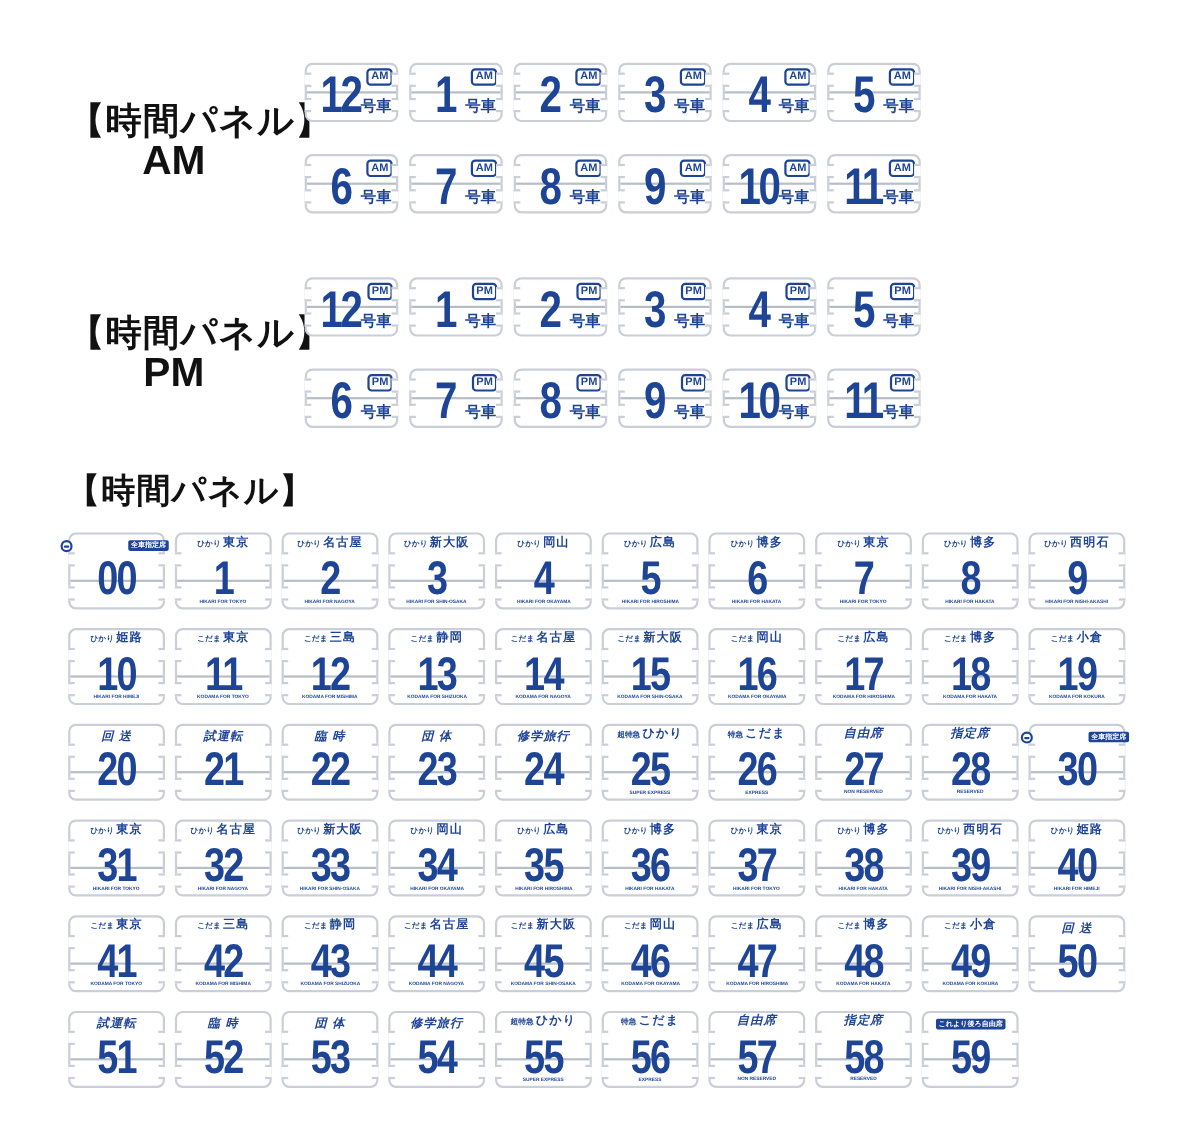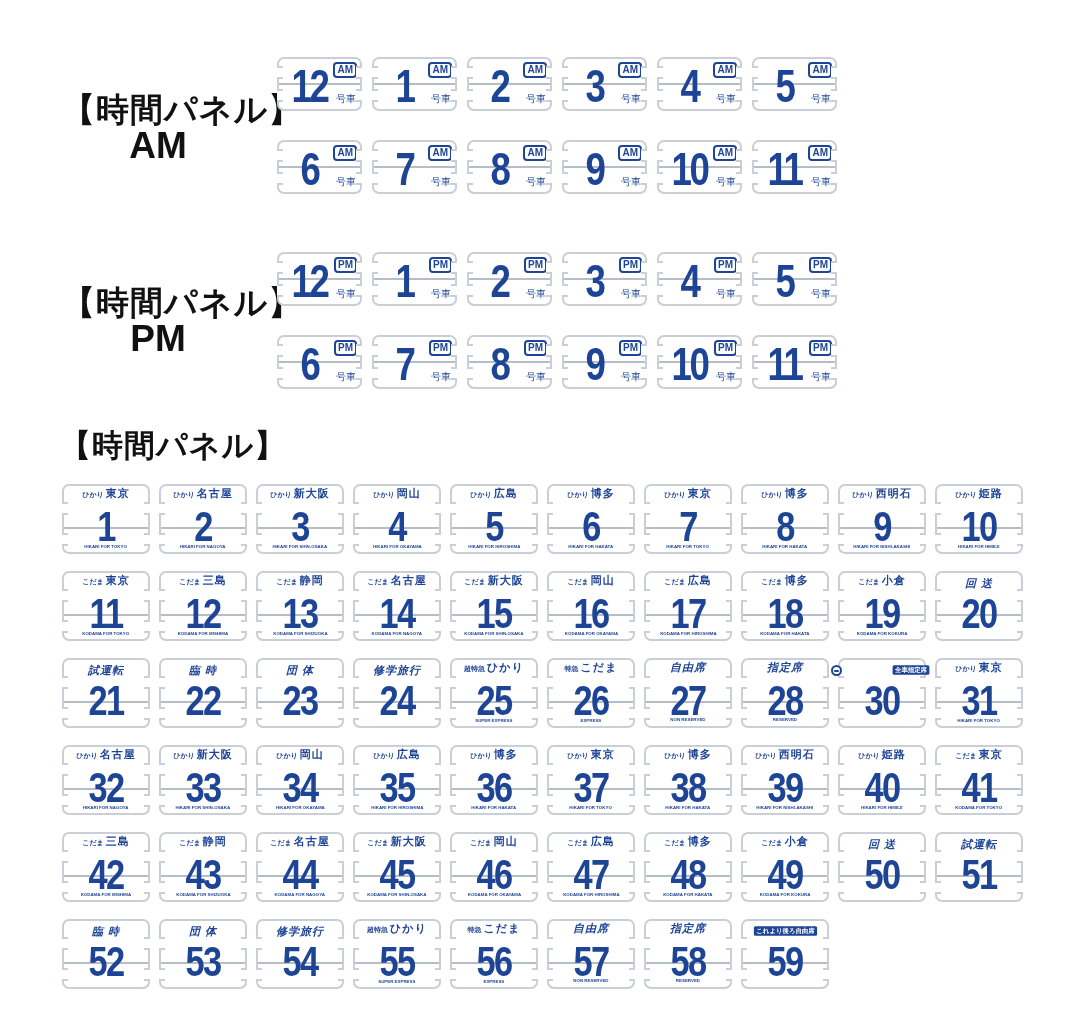--- a/index.html
+++ b/index.html
@@ -25,21 +25,21 @@
 
   .notch{position:absolute;width:6px;height:9px;background:#fff;border-top:2px solid var(--border);border-bottom:2px solid var(--border);z-index:2;}
   .nl{left:-2px;}.nr{right:-2px;}
   .hour .na{top:7px;}.hour .nb{bottom:7px;}
   .minute .na{top:16px;}.minute .nb{bottom:6px;}
 
   .hdigit{position:absolute;left:0;right:20px;top:2px;bottom:0;display:flex;align-items:center;justify-content:center;
     font-weight:bold;color:var(--blue);font-size:47px;letter-spacing:-3px;transform:scaleX(.78);z-index:1;}
   .badge{position:absolute;top:3px;right:3px;border:2px solid var(--blue);border-radius:4px;color:var(--blue);
     font-weight:bold;font-size:10px;line-height:12px;padding:0 2px;background:#fff;z-index:2;}
-  .unit{position:absolute;bottom:3px;right:4px;color:var(--blue);font-weight:normal;font-size:10px;z-index:2;}
+  .unit{position:absolute;bottom:3px;right:4px;color:var(--blue);font-weight:bold;font-size:14px;z-index:2;}
 
   .mdigit{position:absolute;left:0;right:0;top:14px;bottom:0;display:flex;align-items:center;justify-content:center;
     font-weight:bold;color:var(--blue);font-size:43px;letter-spacing:-2px;transform:scaleX(.8);z-index:1;}
 
   .hdr{position:absolute;top:2px;left:2px;right:2px;height:16px;display:flex;align-items:center;justify-content:center;
     color:var(--blue);font-weight:bold;z-index:2;gap:44px;}
   .hdr.col{flex-direction:column;justify-content:flex-start;height:19px;}
   .line1{display:flex;align-items:baseline;line-height:11px;}
   .pre{font-size:7px;margin-right:2px;}
   .name{font-size:11px;letter-spacing:1px;}
@@ -299,20 +299,32 @@
       <i class="notch na nl"></i>
       <i class="notch na nr"></i>
       <i class="notch nb nl"></i>
       <i class="notch nb nr"></i>
     </div>
   </div>
 
 <div class="sec-title" id="min-title" style="left:60px;top:425px">【時間パネル】</div>
 <div class="minute-grid" id="min-grid">
     <div class="panel minute">
+      <div class="hdr">
+        <span class="jnr"></span>
+        <span class="banner">全車指定席</span>
+      </div>
+      <div class="split"></div>
+      <div class="mdigit">00</div>
+      <i class="notch na nl"></i>
+      <i class="notch na nr"></i>
+      <i class="notch nb nl"></i>
+      <i class="notch nb nr"></i>
+    </div>
+    <div class="panel minute">
       <div class="hdr col">
         <div class="line1">
           <span class="pre">ひかり</span>
           <span class="name">東京</span>
         </div>
         <div class="sub">HIKARI FOR TOKYO</div>
       </div>
       <div class="split"></div>
       <div class="mdigit">1</div>
       <i class="notch na nl"></i>

